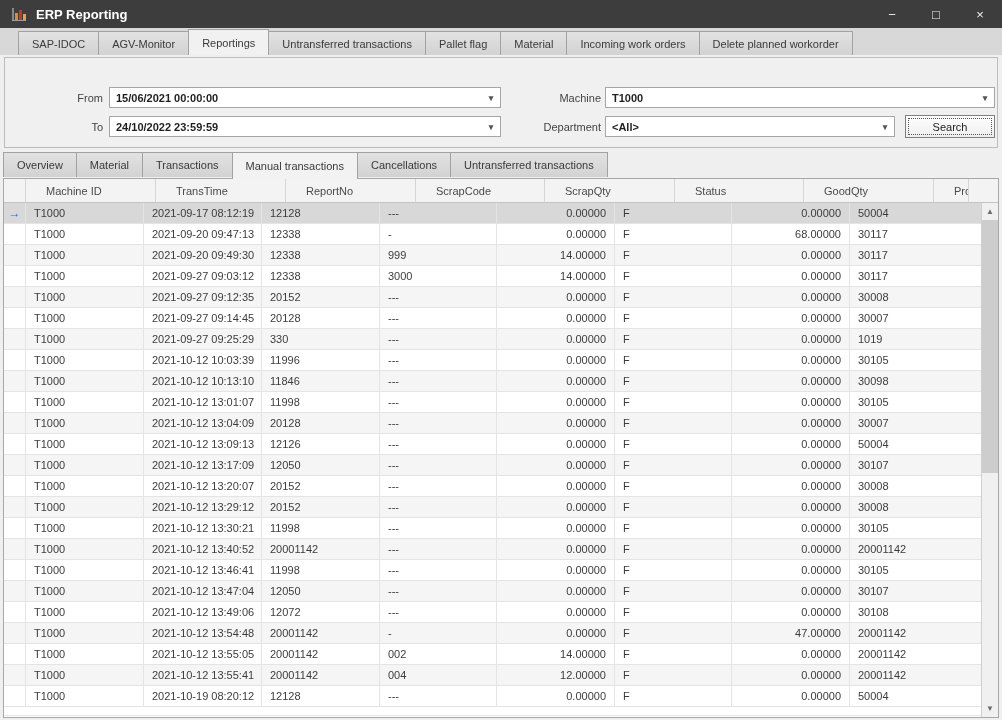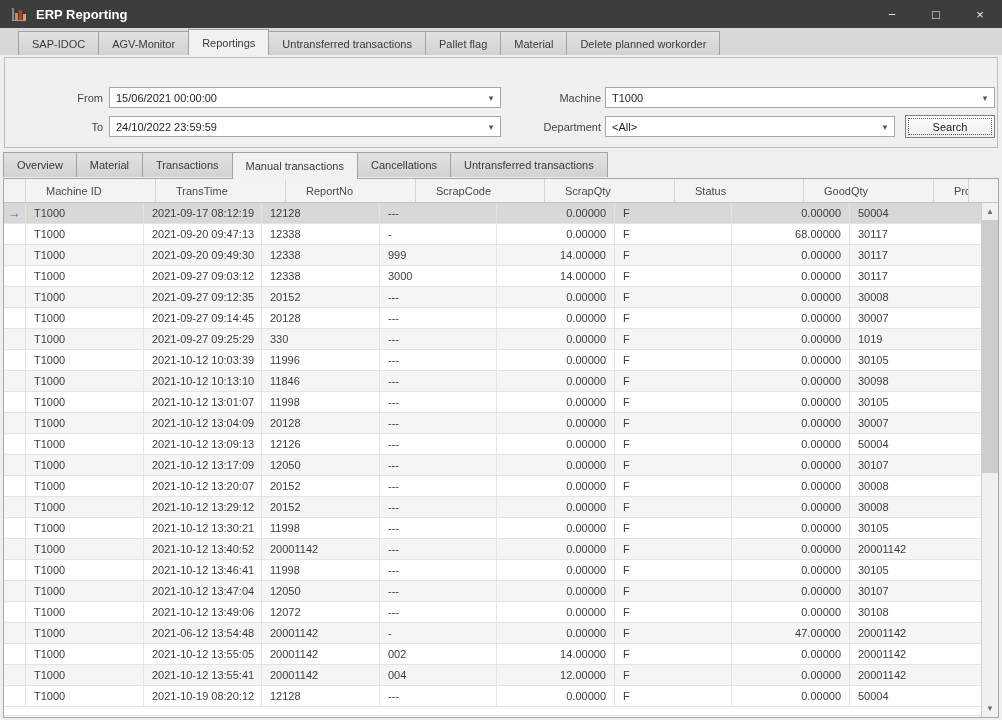--- a/index.html
+++ b/index.html
@@ -17,21 +17,21 @@
   
   .maintabs { position:absolute; left:0; top:28px; right:0; height:27px; background:#d8d8d8; padding-left:18px; display:flex; align-items:flex-end; }
   .tab { height:24px; padding:0 13px; background:linear-gradient(#e2e2e2,#d2d2d2); border:1px solid #a2a2a2; border-bottom:none; display:flex; align-items:center; color:#3a3a3a; margin-right:-1px; position:relative; }
   .maintabs .tab.active { height:26px; background:#f1f1f1; z-index:3; }
   .content { position:absolute; left:0; top:55px; right:0; bottom:0; background:#efefef; }
 
   
   .selgroup { position:absolute; left:4px; top:2px; width:994px; height:91px; background:#f0f0f0; border:1px solid #bdbdbd; }
   .selheader { height:24px; background:#dcdcdc; border-bottom:1px solid #c9c9c9; display:flex; align-items:center; padding-left:12px; font-weight:bold; color:#333; }
   .field-label { position:absolute; height:21px; display:flex; align-items:center; justify-content:flex-end; color:#444; }
-  .combo { position:absolute; height:21px; background:#fff; border:1px solid #a6a6a6; display:flex; align-items:center; }
+  .combo { position:absolute; height:21px; background:#fff; border:1px solid #a6a6a6; display:flex; align-items:center;font-weight:bold; }
   .combo .val { flex:1 1 auto; padding-left:6px; color:#1f1f1f; white-space:nowrap; overflow:hidden; }
   .combo .dd { flex:0 0 18px; height:100%; display:flex; align-items:center; justify-content:center; color:#555; font-size:9px; }
   .search-btn { position:absolute; height:23px; background:linear-gradient(#fefefe,#eeeeee); border:1px solid #7f7f7f; outline:1px dotted #555; outline-offset:-4px; display:flex; align-items:center; justify-content:center; color:#222; }
 
   
   .subtabs { position:absolute; left:3px; top:97px; height:27px; display:flex; z-index:2; }
   .subtabs .tab { height:25px; }
   .subtabs .tab.active { height:27px; background:#f2f2f2; z-index:3; }
 
   
@@ -82,20 +82,21 @@
     </div>
   </div>
 
   <div class="maintabs">
       <div class="tab">SAP-IDOC</div>
       <div class="tab">AGV-Monitor</div>
       <div class="tab active">Reportings</div>
       <div class="tab">Untransferred transactions</div>
       <div class="tab">Pallet flag</div>
       <div class="tab">Material</div>
+      <div class="tab">Incoming work orders</div>
       <div class="tab">Delete planned workorder</div>
     </div>
 
   <div class="content">
 
     <div class="selgroup">
 
       <div class="field-label" style="left:0; top:29px; width:98px;">From</div>
       <div class="combo" style="left:104px; top:29px; width:392px;">
         <span class="val">15/06/2021 00:00:00</span>
@@ -361,21 +362,21 @@
             <div class="cell col2">12072</div>
             <div class="cell col3">---</div>
             <div class="cell col4 num">0.00000</div>
             <div class="cell col5">F</div>
             <div class="cell col6 num">0.00000</div>
             <div class="cell col7">30108</div>
           </div>
           <div class="row alt">
             <div class="ind"></div>
             <div class="cell col0">T1000</div>
-            <div class="cell col1">2021-06-12 13:54:48</div>
+            <div class="cell col1">2021-10-12 13:54:48</div>
             <div class="cell col2">20001142</div>
             <div class="cell col3">-</div>
             <div class="cell col4 num">0.00000</div>
             <div class="cell col5">F</div>
             <div class="cell col6 num">47.00000</div>
             <div class="cell col7">20001142</div>
           </div>
           <div class="row">
             <div class="ind"></div>
             <div class="cell col0">T1000</div>

